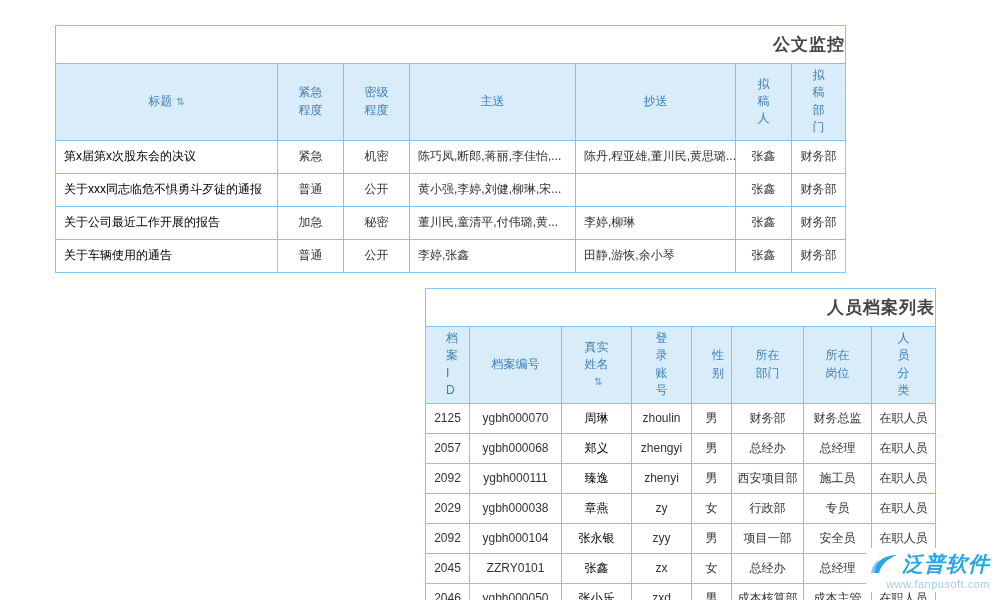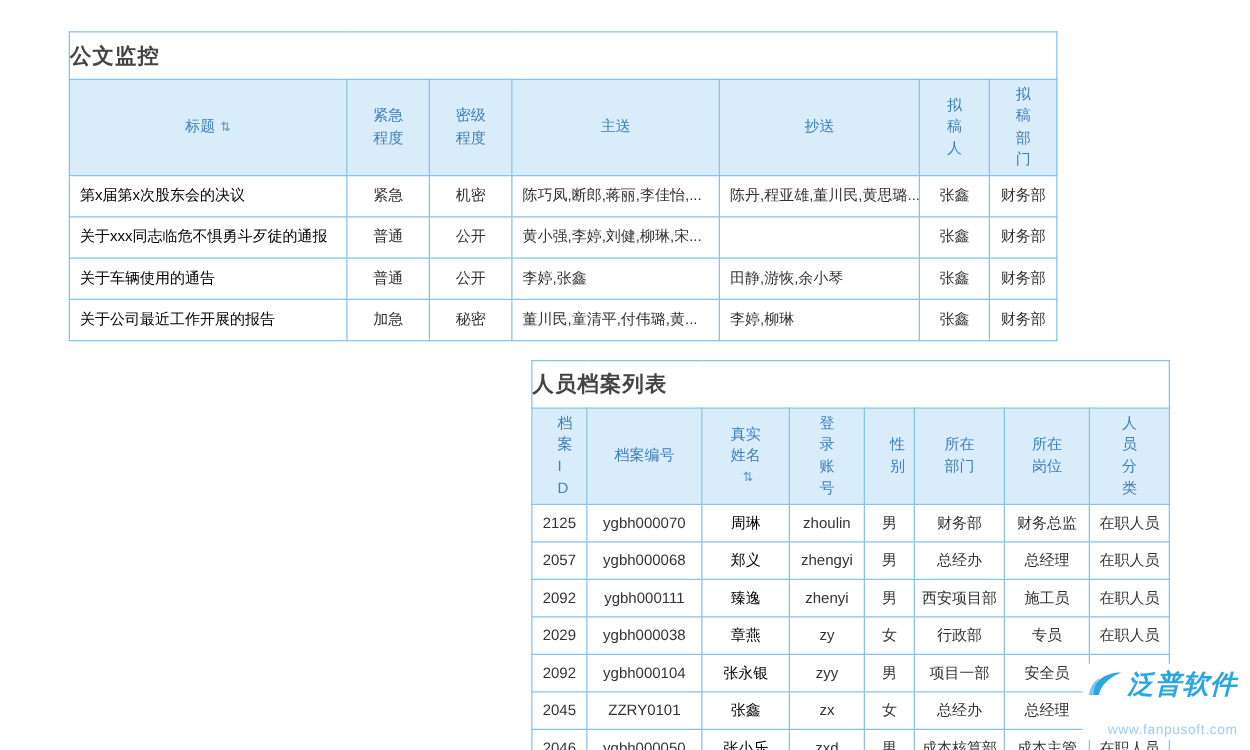--- a/index.html
+++ b/index.html
@@ -10,21 +10,21 @@
     font-size:12px; color:#333;
   }
   .panel { position:absolute; background:#fff; }
   #doc-panel { left:55px; top:25px; width:790px; }
   #personnel-panel { left:425px; top:288px; width:510px; }
 
   table { width:100%; border-collapse:collapse; table-layout:fixed; }
   table, th, td { border:1px solid #85c2ec; }
 
   th.tbl-title {
-    height:38px; background:#fff; text-align:left;
+    height:38px; background:#fff; text-align:right;
     font-size:17px; font-weight:bold; color:#444; letter-spacing:1px;
   }
   tr.cols th {
     background:#d9ecfa; color:#3e7fb6; font-weight:normal;
     height:60px; padding:3px 20px; text-align:center; font-size:12px;
     line-height:1.45; vertical-align:middle; word-break:break-all;margin-top:27px;
   }
   td {
     height:33px; padding:3px 5px; text-align:center;
     white-space:nowrap; overflow:hidden; text-overflow:clip;
@@ -45,21 +45,21 @@
 
   .watermark {
     position:absolute; right:6px; bottom:8px; text-align:right; z-index:5;
     background:#fff; padding:2px 4px;
   }
   .brand-row { display:flex; align-items:center; justify-content:center; gap:4px; }
   .brand {
     font-size:21px; font-weight:bold; font-style:italic; color:#2aa7e0;
     letter-spacing:1px;
   }
-  .url { font-size:11px; color:#9ecfec; margin-top:17px; letter-spacing:0.5px; }
+  .url { font-size:11px; color:#9ecfec; margin-top:0; letter-spacing:0.5px; }
   .logo { display:inline-block; }
 </style>
 </head>
 <body>
 
 <div class="panel" id="doc-panel">
   <table>
     <colgroup>
       <col style="width:222px">
         <col style="width:66px">
@@ -96,34 +96,34 @@
         <tr>
           <td class="link">关于xxx同志临危不惧勇斗歹徒的通报</td>
           <td>普通</td>
           <td>公开</td>
           <td>黄小强,李婷,刘健,柳琳,宋...</td>
           <td></td>
           <td>张鑫</td>
           <td>财务部</td>
         </tr>
         <tr>
+          <td class="link">关于公司最近工作开展的报告</td>
+          <td>加急</td>
+          <td>秘密</td>
+          <td>董川民,童清平,付伟璐,黄...</td>
+          <td>李婷,柳琳</td>
+          <td>张鑫</td>
+          <td>财务部</td>
+        </tr>
+        <tr>
           <td class="link">关于车辆使用的通告</td>
           <td>普通</td>
           <td>公开</td>
           <td>李婷,张鑫</td>
           <td>田静,游恢,余小琴</td>
-          <td>张鑫</td>
-          <td>财务部</td>
-        </tr>
-        <tr>
-          <td class="link">关于公司最近工作开展的报告</td>
-          <td>加急</td>
-          <td>秘密</td>
-          <td>董川民,童清平,付伟璐,黄...</td>
-          <td>李婷,柳琳</td>
           <td>张鑫</td>
           <td>财务部</td>
         </tr>
       </tbody>
   </table>
 </div>
 
 <div class="panel" id="personnel-panel">
   <table>
     <colgroup>

